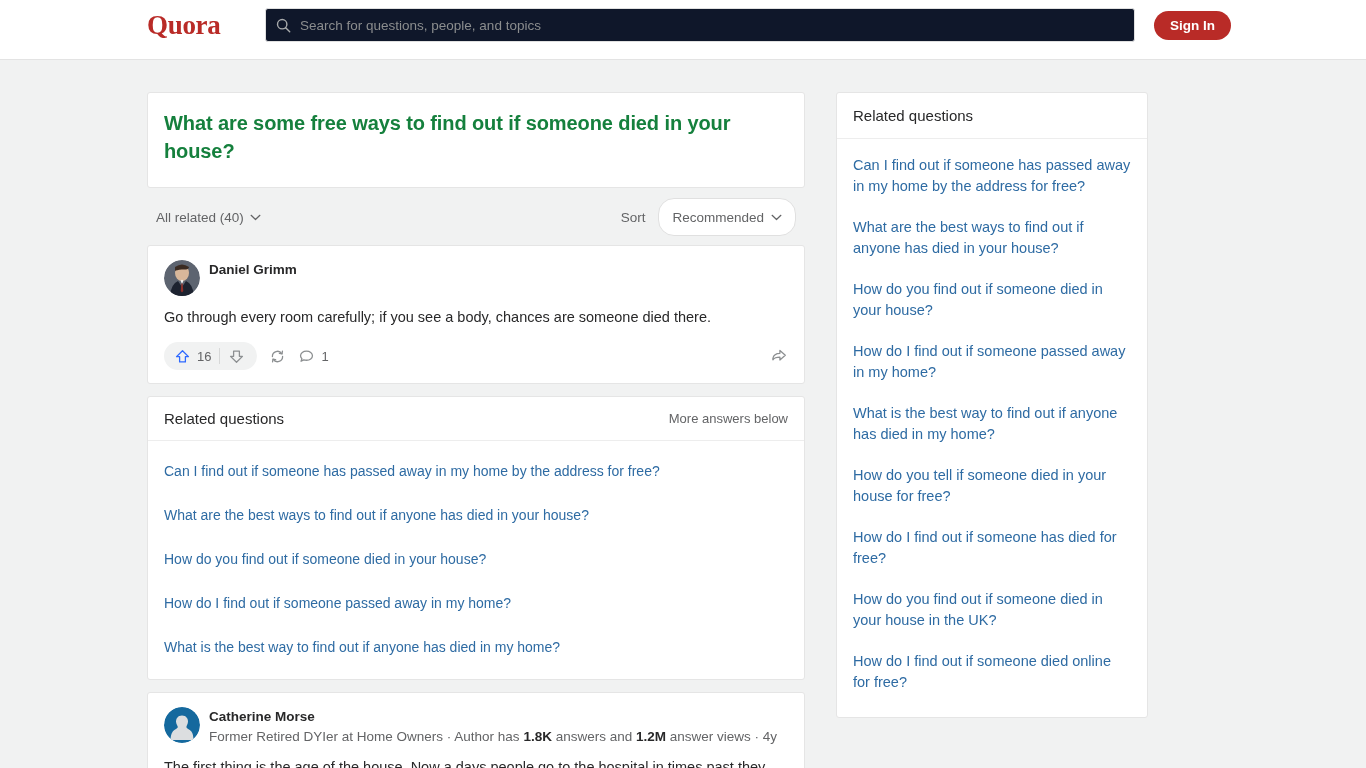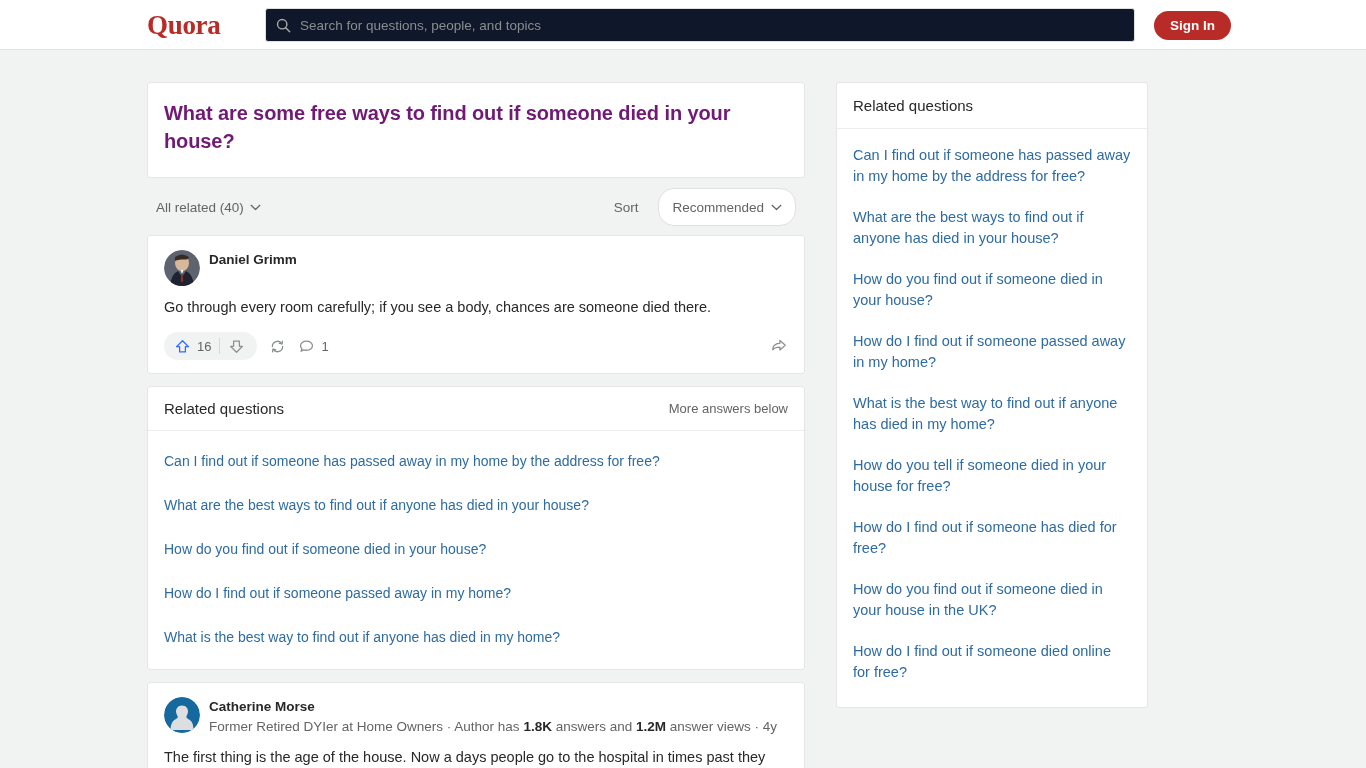--- a/index.html
+++ b/index.html
@@ -7,21 +7,21 @@
     width: 1366px; height: 768px;
     overflow: hidden;
     background: #f1f2f2;
     font-family: "Liberation Sans", sans-serif;
     -webkit-font-smoothing: antialiased;
   }
 
   
   .header {
     position: relative;
-    height: 50px;
+    height: 60px;
     background: #ffffff;
     border-bottom: 1px solid #e3e3e3;
     display: flex;
     align-items: center;
     padding-left: 28px;
   }
   .logo {
     position: absolute;
     left: 147px;
     top: 9px;
@@ -96,39 +96,39 @@
     border: 1px solid #e5e5e5;
     border-radius: 3px;
     margin-bottom: 12px;
   }
 
   
   .question-card { padding: 16px 16px 22px 16px; }
   .question-title {
     font-size: 20px;
     font-weight: bold;
-    color: #701a75;
+    color: #15803d;
     line-height: 28px;
     letter-spacing: -0.1px;
   }
 
   
   .filter-row {
     display: flex;
     align-items: center;
     justify-content: space-between;
     height: 34px;
     margin: 9px 0 11px 0;
     padding: 0 9px 0 9px;
   }
   .all-related {
     display: flex; align-items: center; gap: 6px;
     font-size: 13.5px; color: #636466; cursor: pointer;
   }
-  .sort-group { display: flex; align-items: center; gap: 20px; }
+  .sort-group { display: flex; align-items: center; gap: 13px; }
   .sort-label { font-size: 13.5px; color: #636466; }
   .sort-pill {
     display: flex; align-items: center; gap: 7px;
     height: 31px;
     padding: 18px 13px;
     border: 1px solid #e0e0e0;
     border-radius: 16px;
     background: #fff;
     font-size: 13.5px;
     color: #636466;

